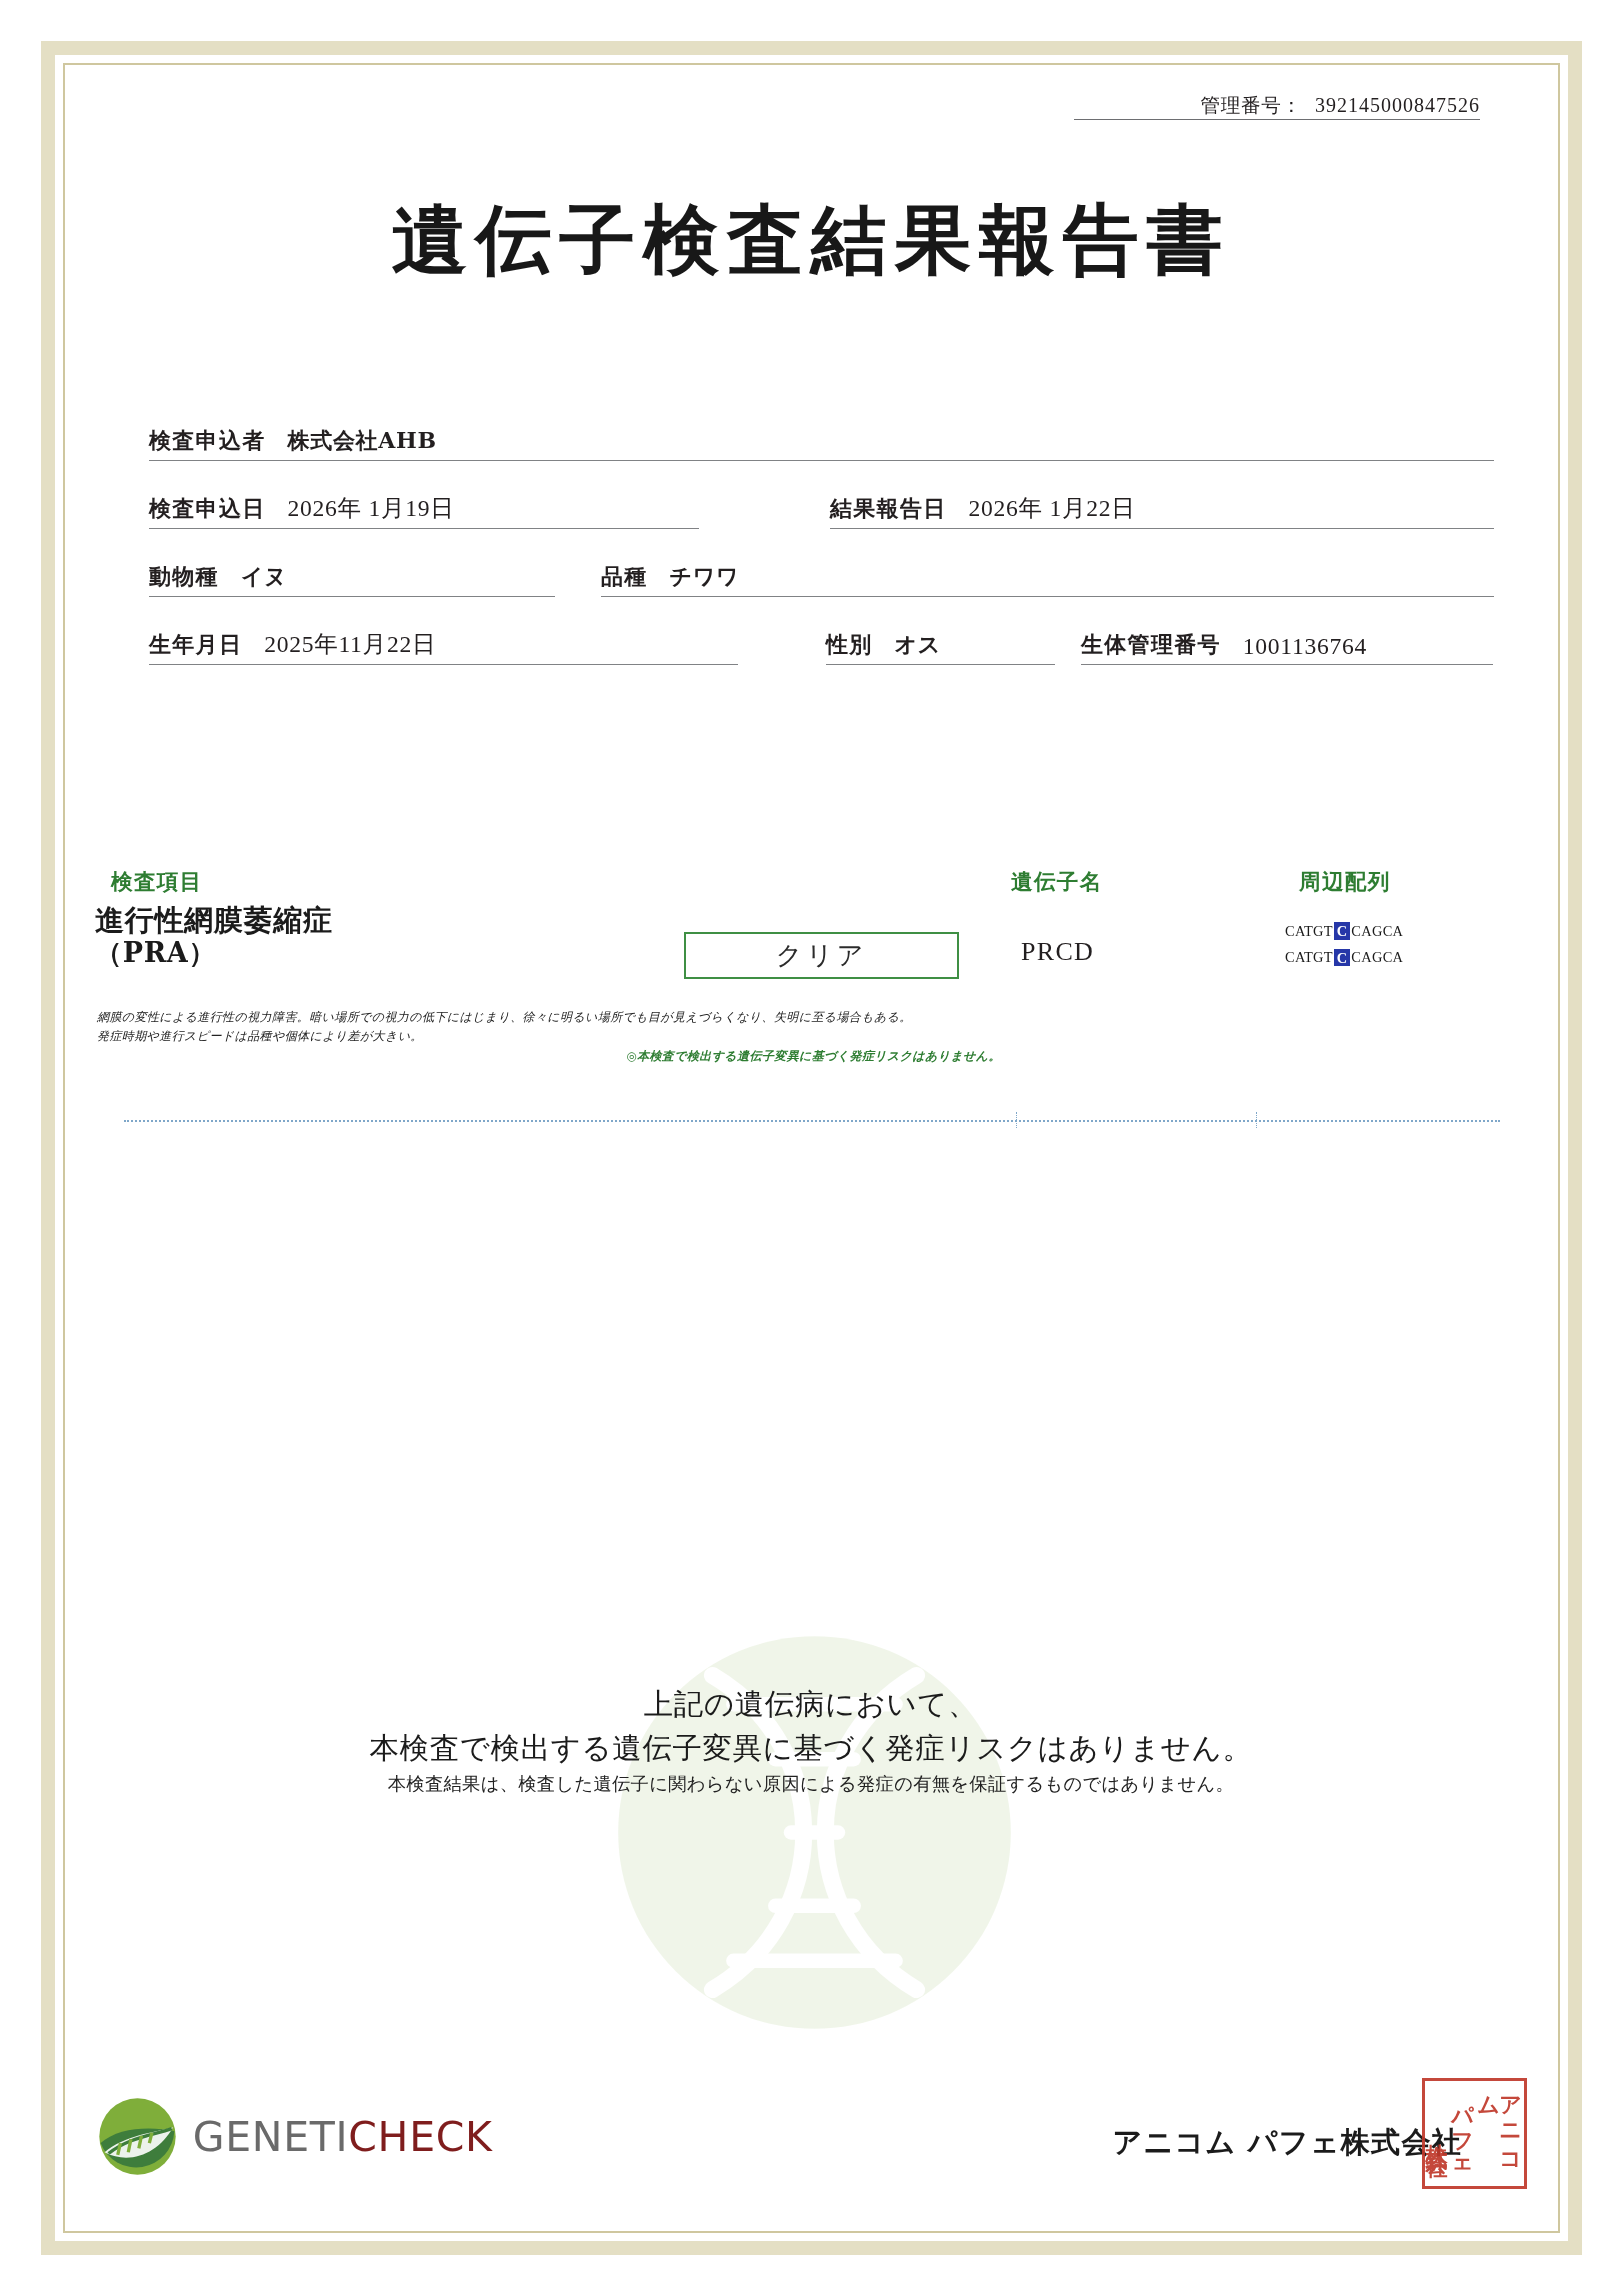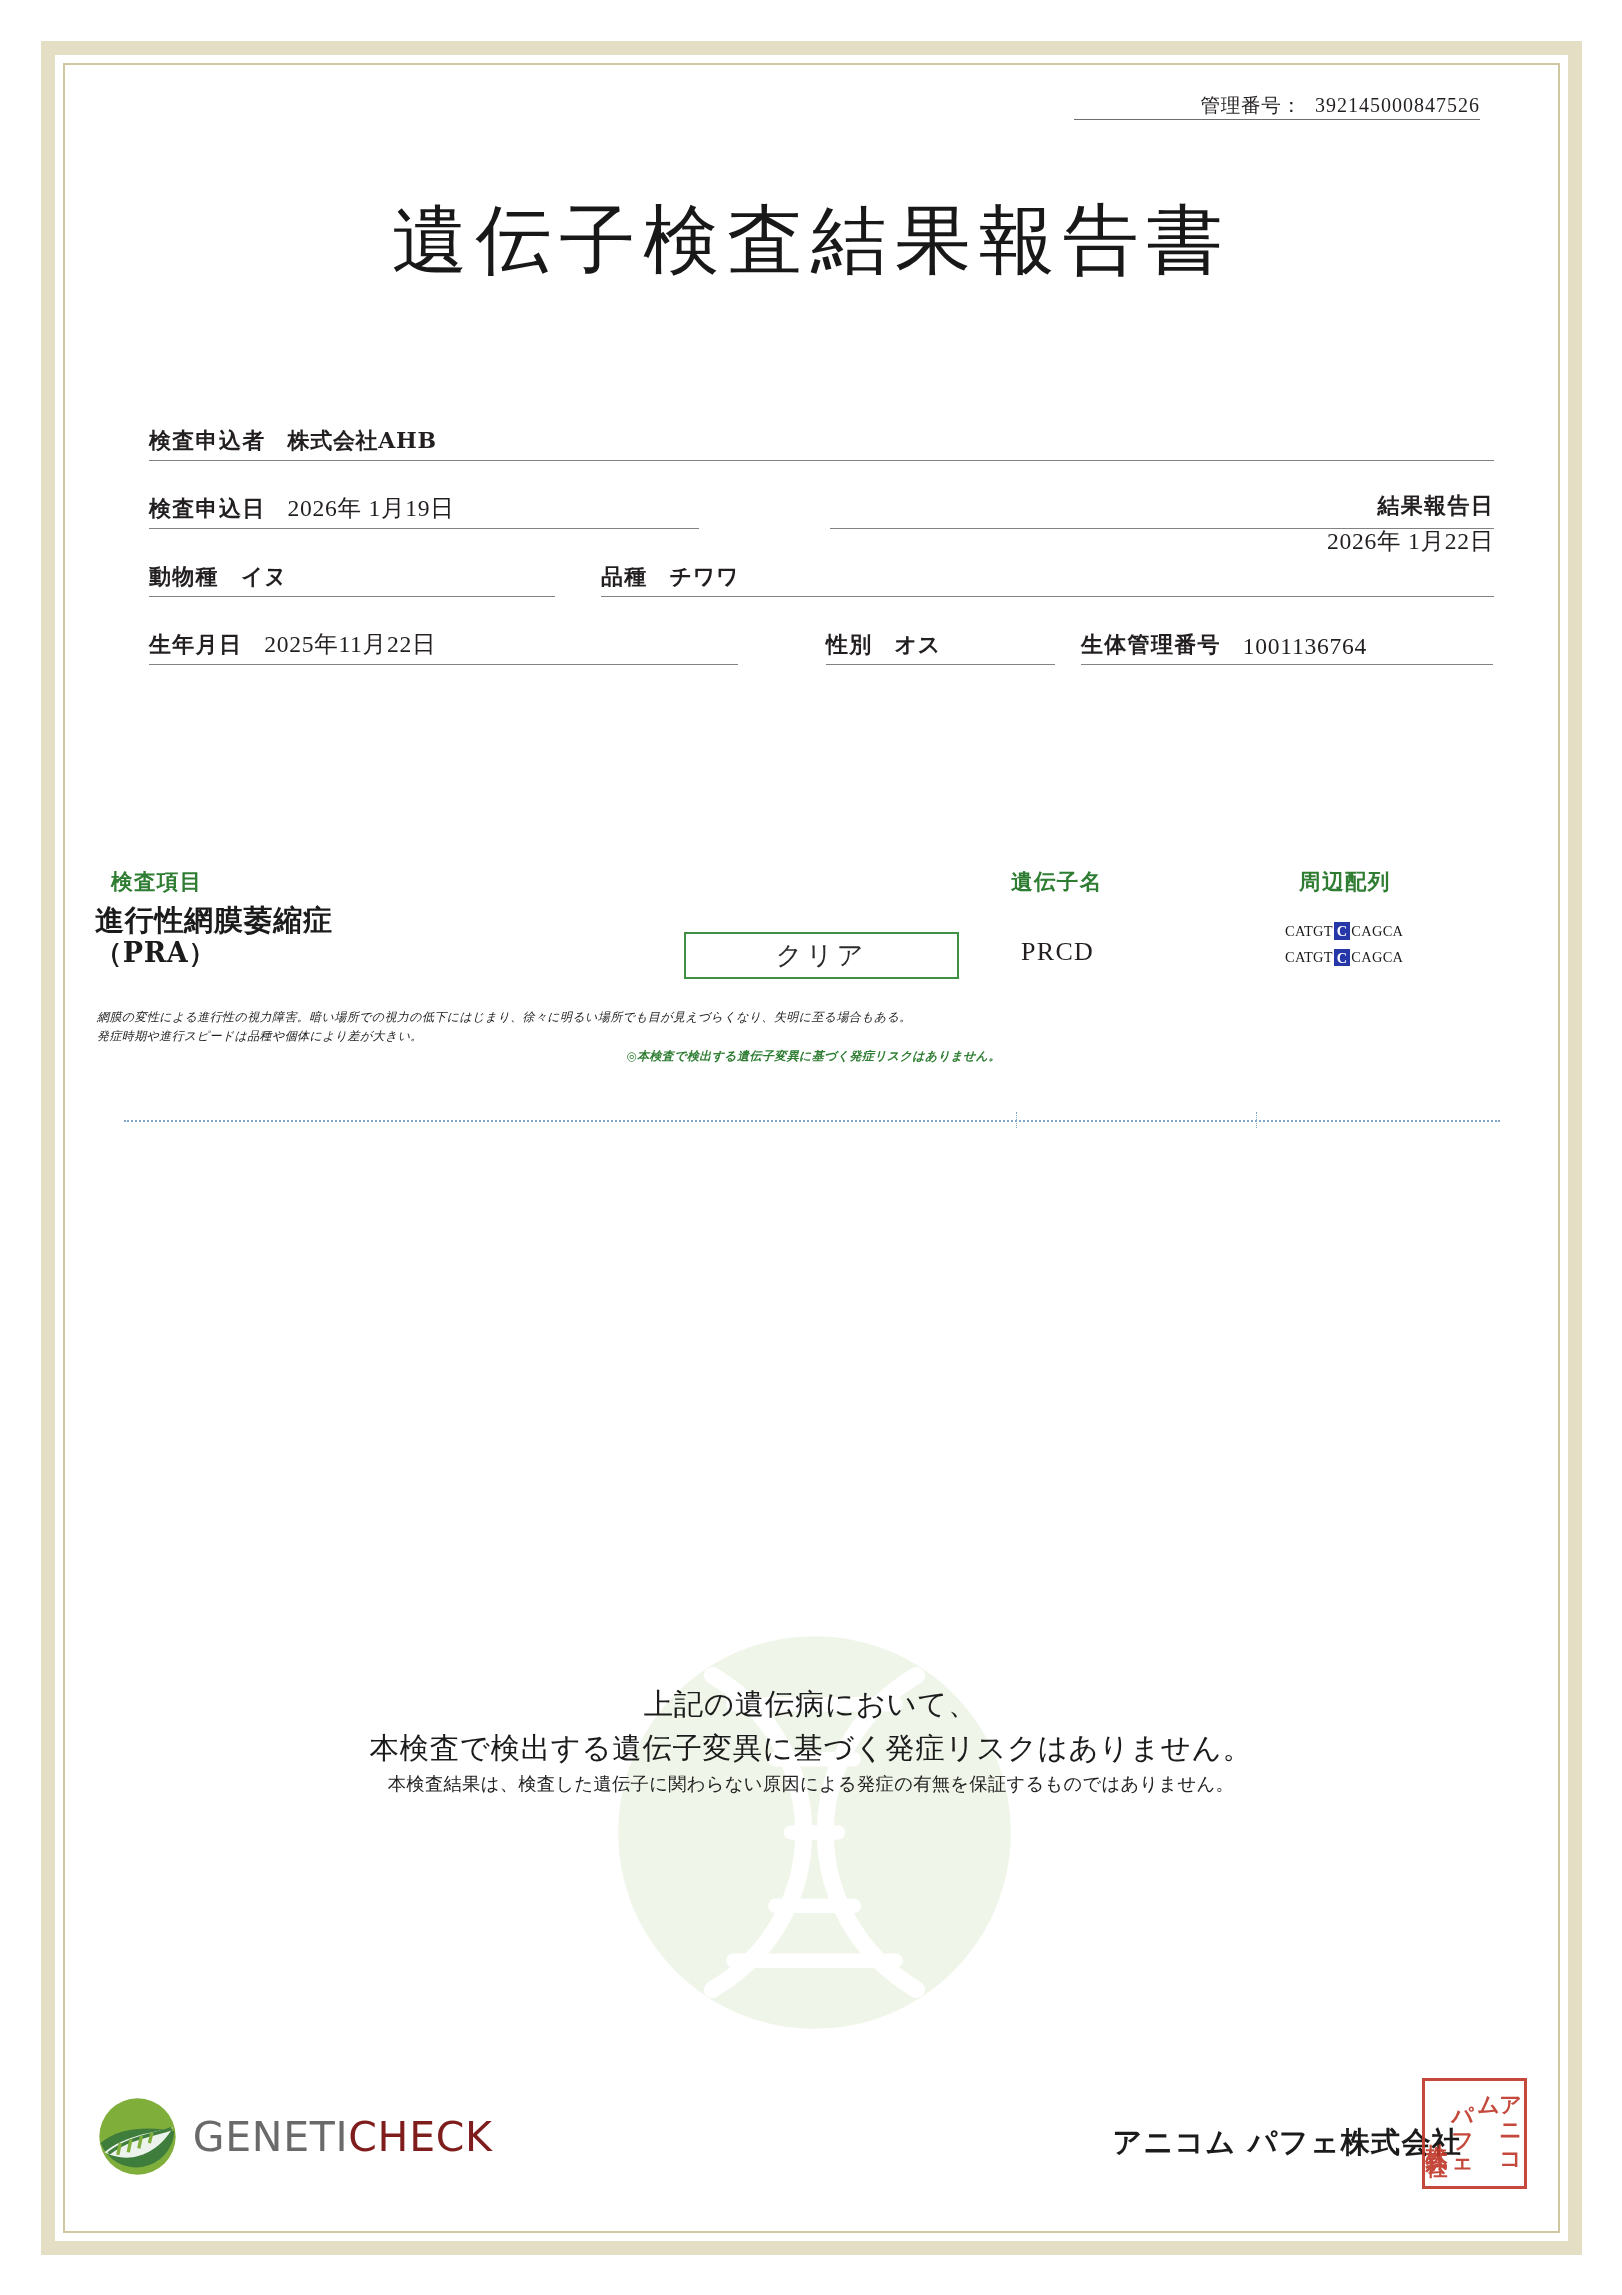--- a/index.html
+++ b/index.html
@@ -67,21 +67,21 @@
   }
 
   
   .doc-title {
     position: absolute;
     left: 0;
     top: 190px;
     width: 1622px;
     text-align: center;
     font-size: 76px;
-    font-weight: normal;
+    font-weight: bold;
     letter-spacing: 7.9px;
     font-family: "DejaVu Serif", serif;
     color: #181818;
   }
 
   
   .info {
     position: absolute;
     left: 149px;
     top: 406px;
@@ -364,21 +364,21 @@
         <span class="lbl">検査申込者</span>
         <span class="val jp">株式会社AHB</span>
       </div>
     </div>
 
     <div class="info-row">
       <div class="field" style="left:0; width:550px;">
         <span class="lbl">検査申込日</span>
         <span class="val">2026年 1月19日</span>
       </div>
-      <div class="field" style="left:681px; width:664px;flex-direction:column;">
+      <div class="field" style="left:681px; width:664px;">
         <span class="lbl">結果報告日</span>
         <span class="val">2026年 1月22日</span>
       </div>
     </div>
 
     <div class="info-row">
       <div class="field" style="left:0; width:406px;">
         <span class="lbl">動物種</span>
         <span class="val jp">イヌ</span>
       </div>

